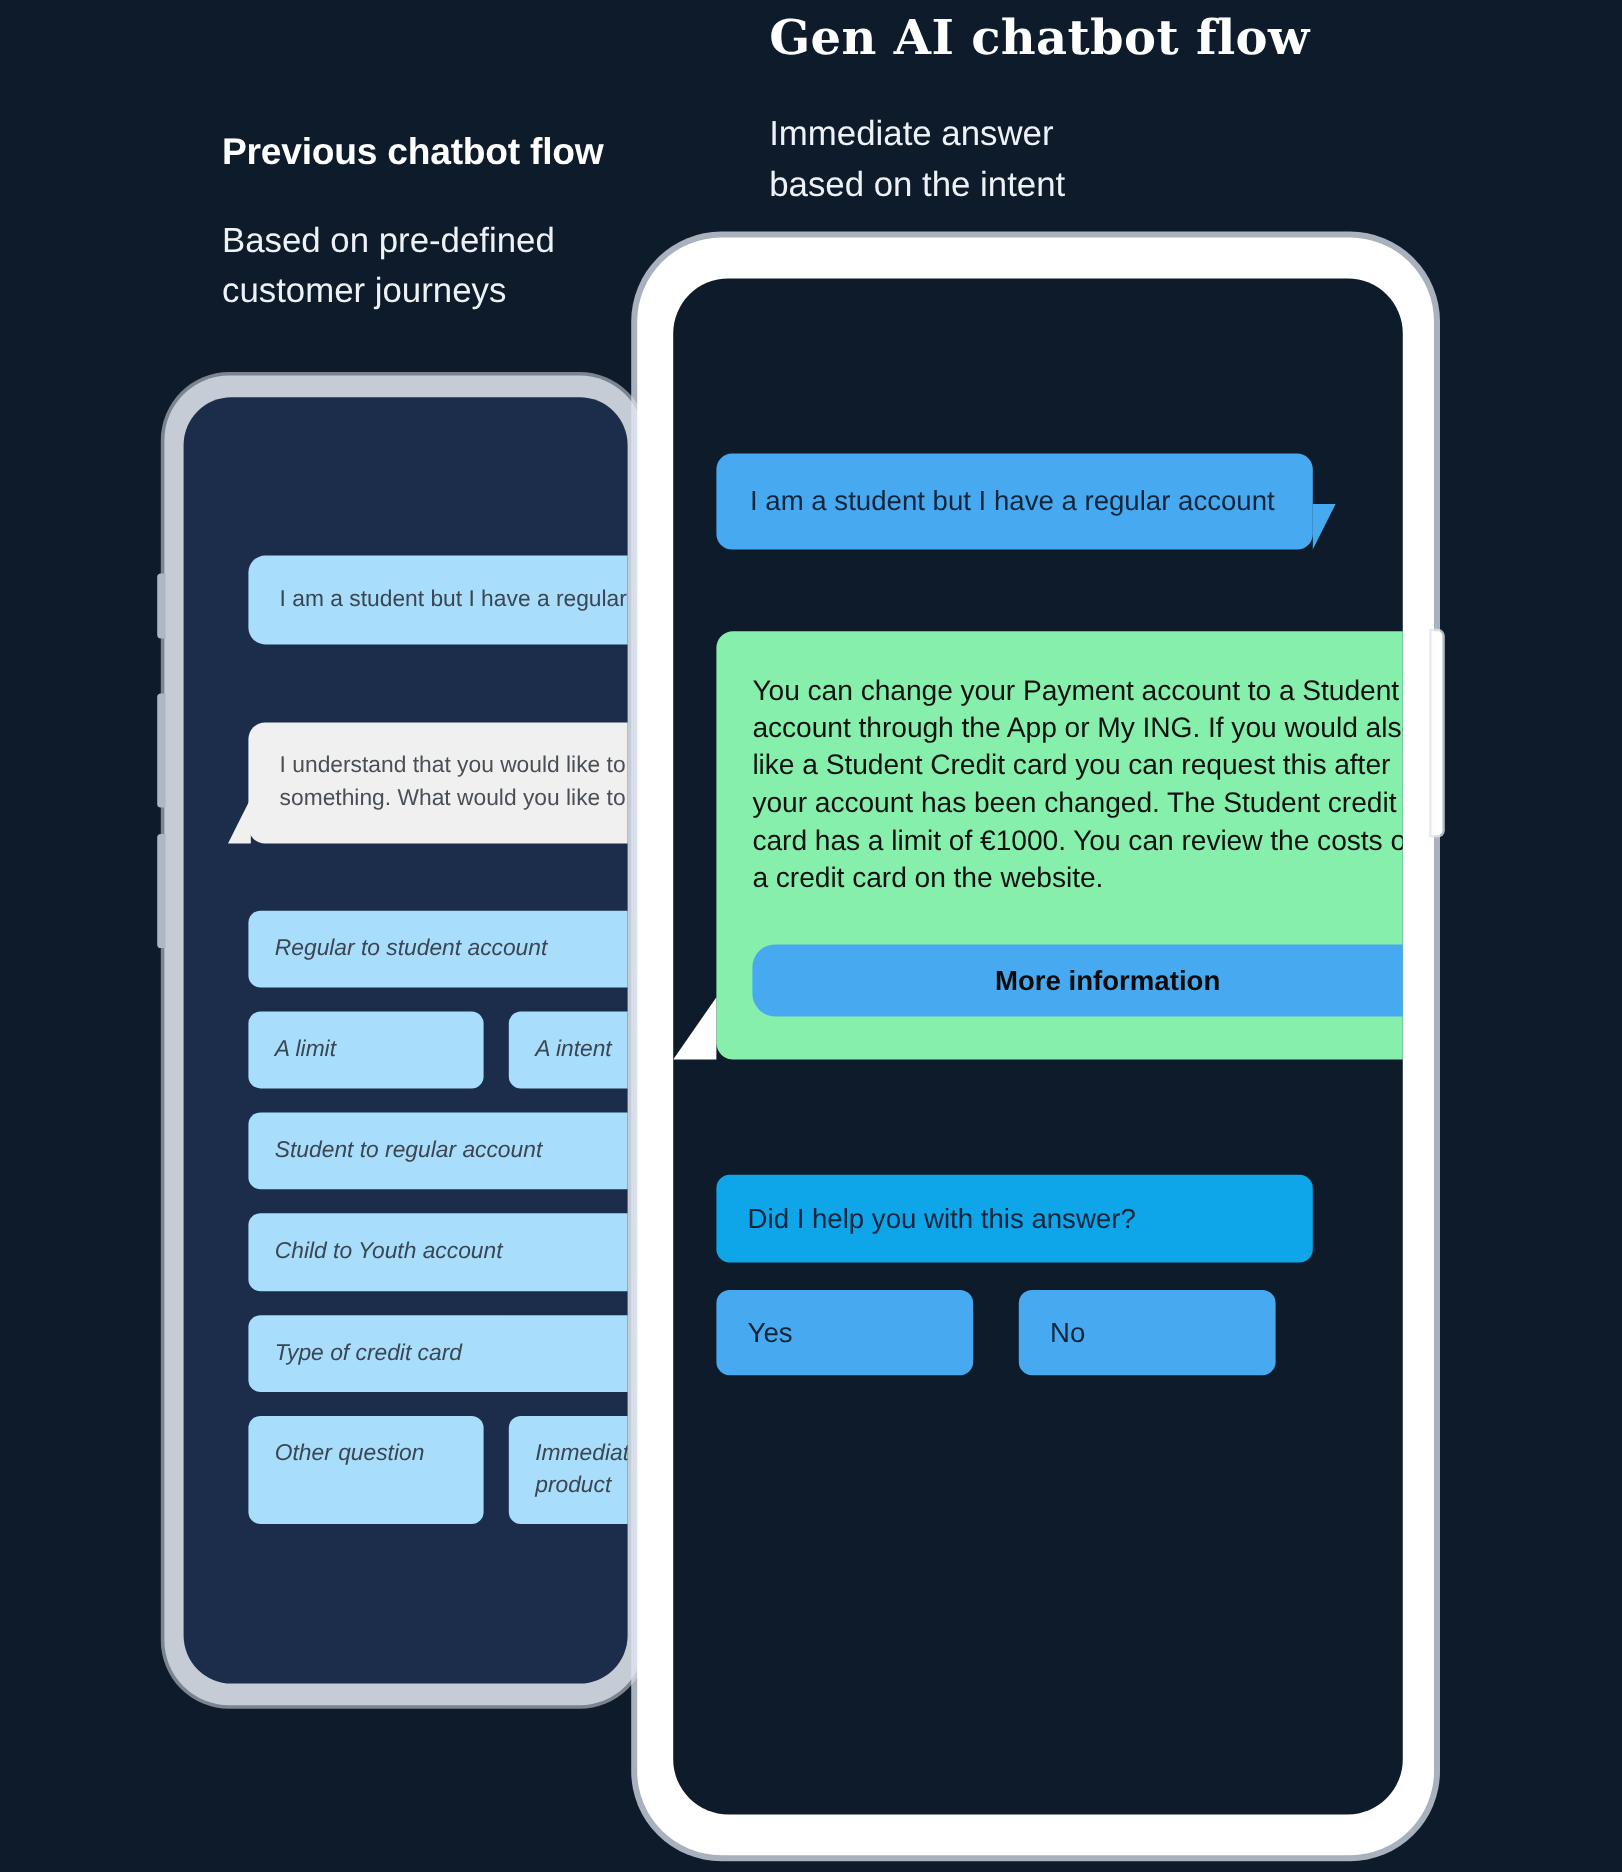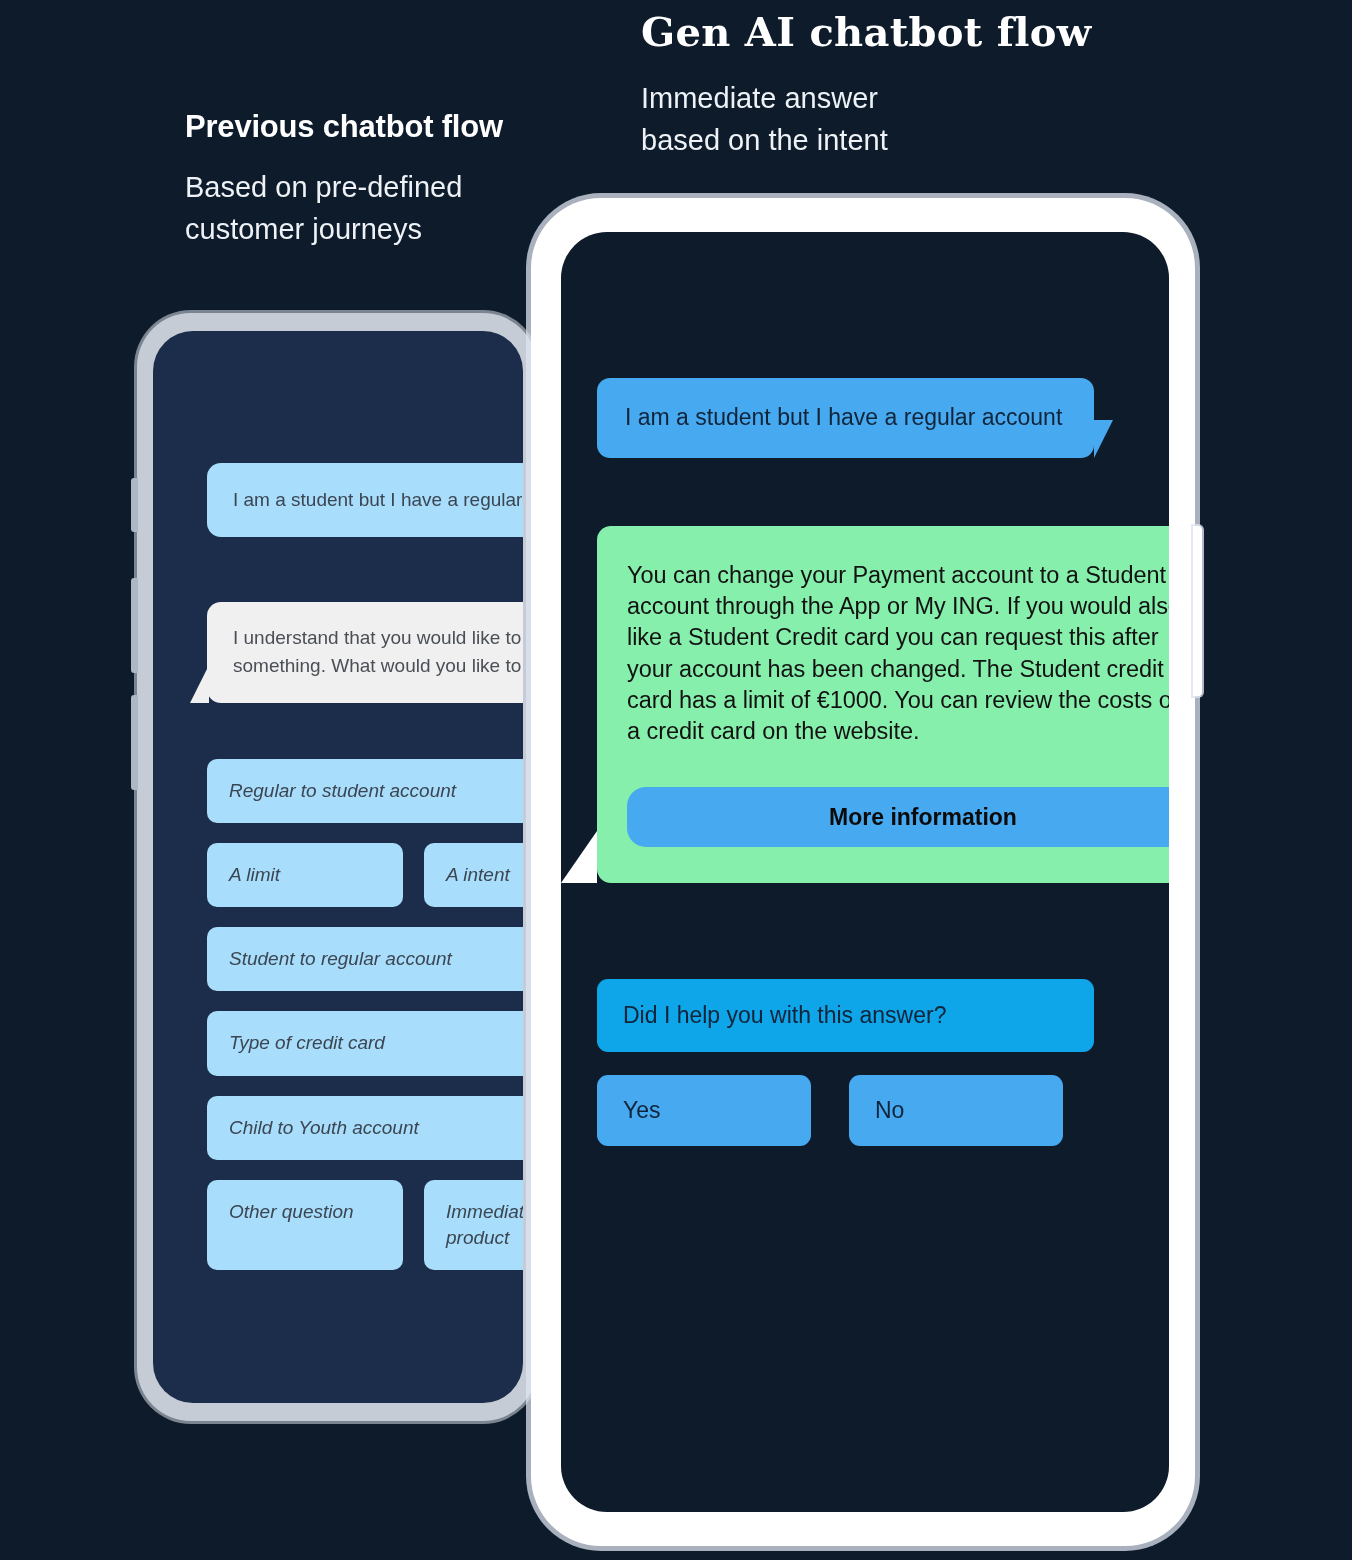--- a/index.html
+++ b/index.html
@@ -36,21 +36,21 @@
     color: #ffffff;
     letter-spacing: 0.3px;
     line-height: 1.2;
     white-space: nowrap;
   }
   .subtitle {
     font-family: "Liberation Sans", sans-serif;
     font-size: 29px;
     color: #eef2f6;
     line-height: 1.44;
-    margin-top: 22px;
+    margin-top: 36px;
     font-weight: 400;
   }
   .subtitle .ln { display: block; }
 
   
   #phone-left {
     position: absolute;
     left: 137px;
     top: 313px;
     width: 400px;
@@ -300,24 +300,24 @@
             <div class="lopt full">Regular to student account</div>
           </div>
           <div class="lopt-row">
             <div class="lopt half">A limit</div>
             <div class="lopt half">A intent</div>
           </div>
           <div class="lopt-row">
             <div class="lopt full">Student to regular account</div>
           </div>
           <div class="lopt-row">
+            <div class="lopt full">Child to Youth account</div>
+          </div>
+          <div class="lopt-row">
             <div class="lopt full">Type of credit card</div>
-          </div>
-          <div class="lopt-row">
-            <div class="lopt full">Child to Youth account</div>
           </div>
           <div class="lopt-row">
             <div class="lopt half tall">Other question</div>
             <div class="lopt half tall">Immediate product</div>
           </div>
         </div>
 
       </div>
     </div>
   </div>

